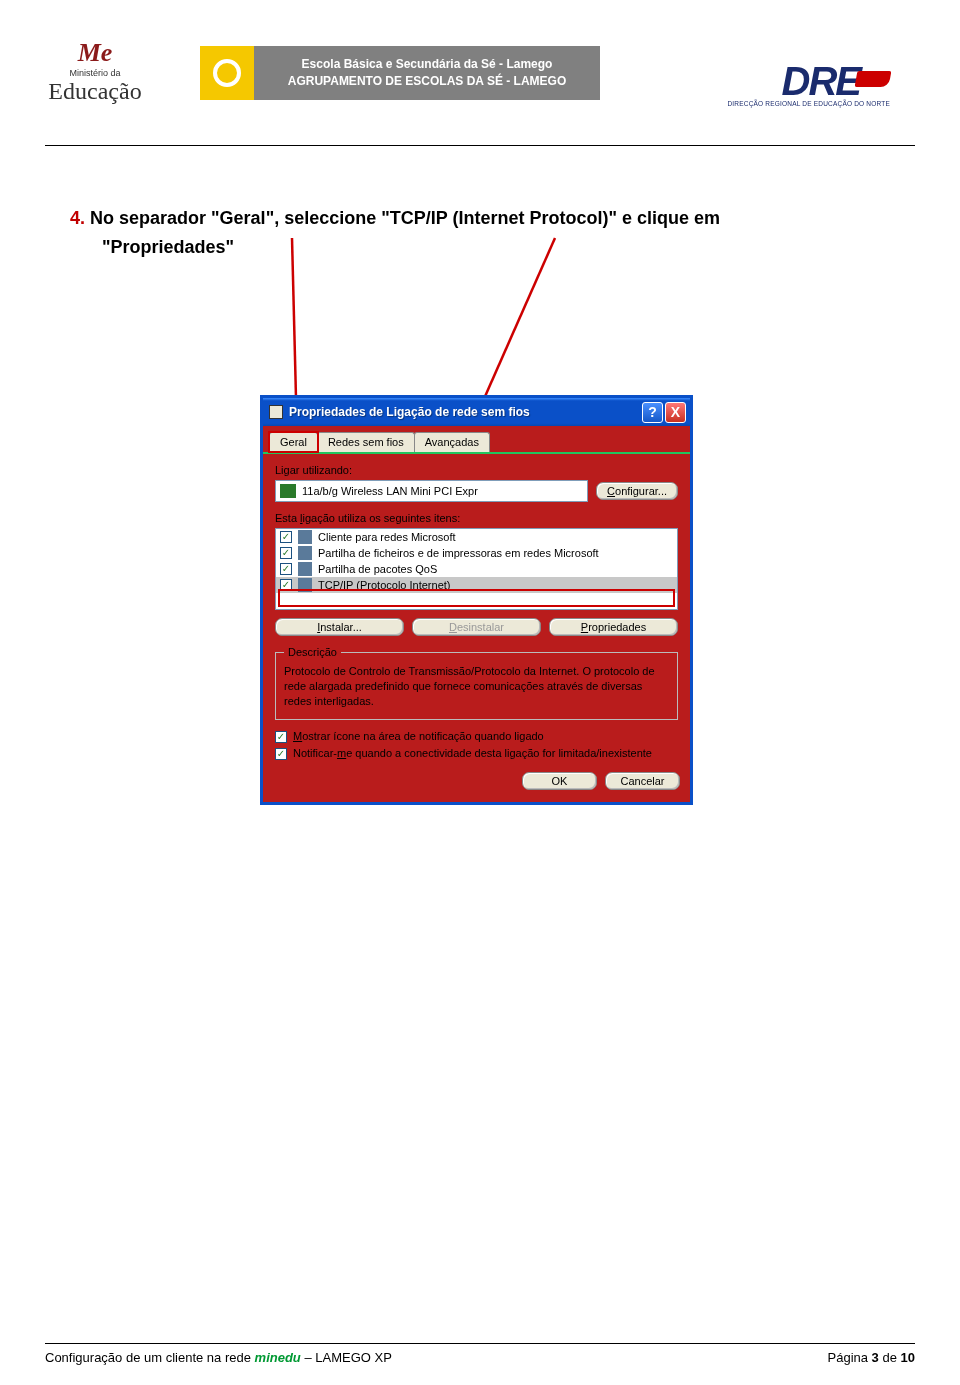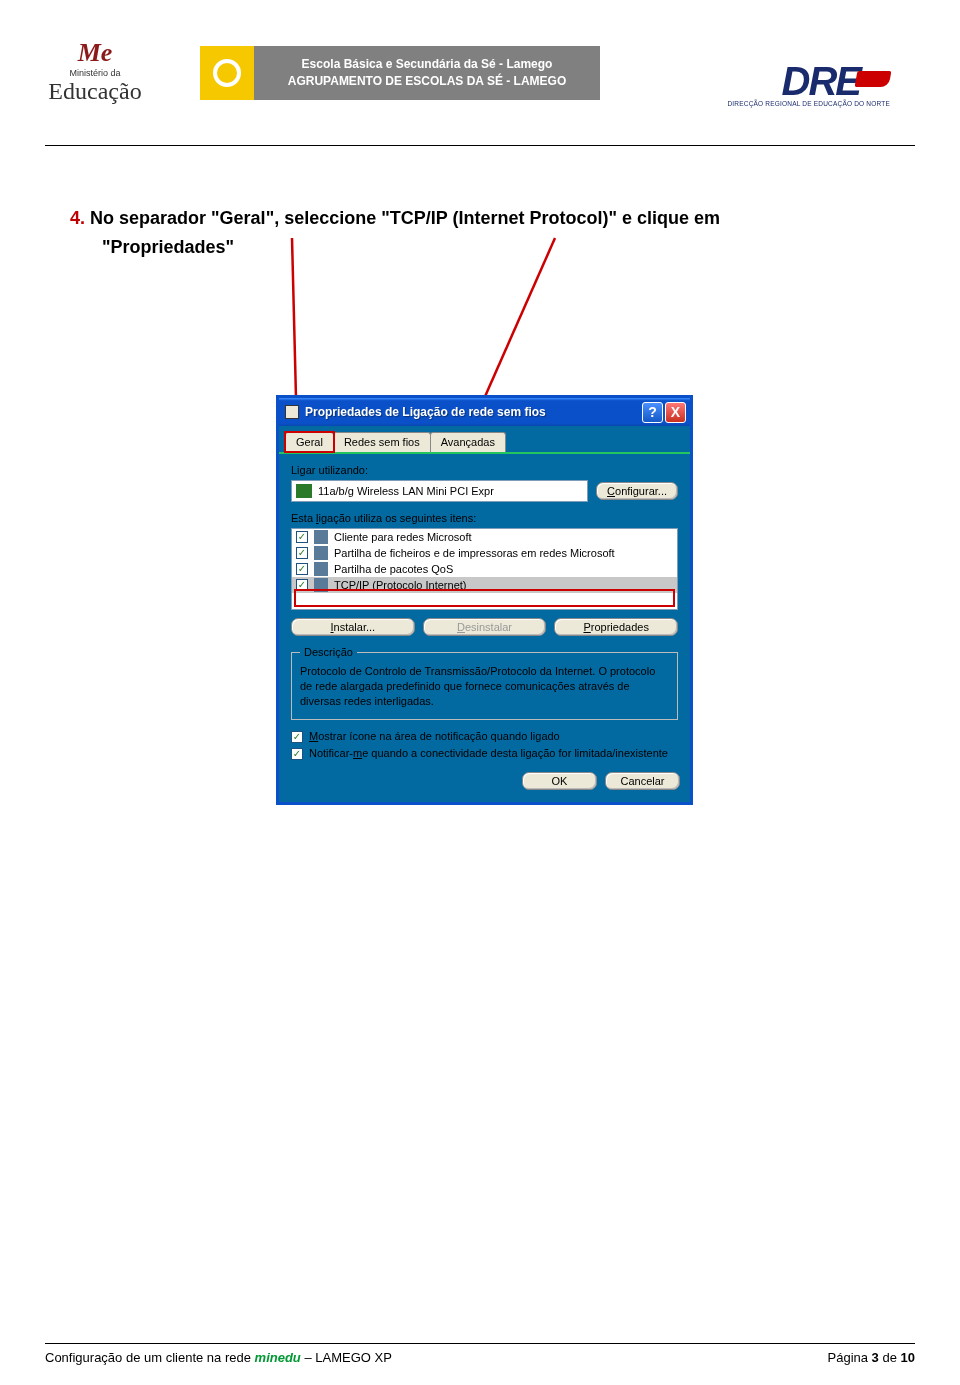--- a/index.html
+++ b/index.html
@@ -36,25 +36,24 @@
   .step { font-size: 18px; font-weight:bold; text-align:justify; line-height:1.6; }
   .step .num { color:#c00000; }
   .indent { display:block; margin-left:32px; font-weight:bold; }
   .dialog-wrap {
     position:absolute;
     left:260px; top:395px;
     width:433px;
   }
   .dialog {
     border:3px solid #0A50C8;
-    background:#0369a1;
+    background:#b91c1c;
     font-family: Tahoma, sans-serif;
     font-size:11px;
     color:#000;
-    margin-left:16px;
   }
   .titlebar {
     display:flex; align-items:center;
     height:28px;
     background: linear-gradient(to bottom, #3b8cff 0%, #0A50C8 10%, #0A50C8 90%, #0848b0 100%);
     color:#fff;
     font-weight:bold;
     font-size:12px;
     padding:0 4px 0 6px;
   }

